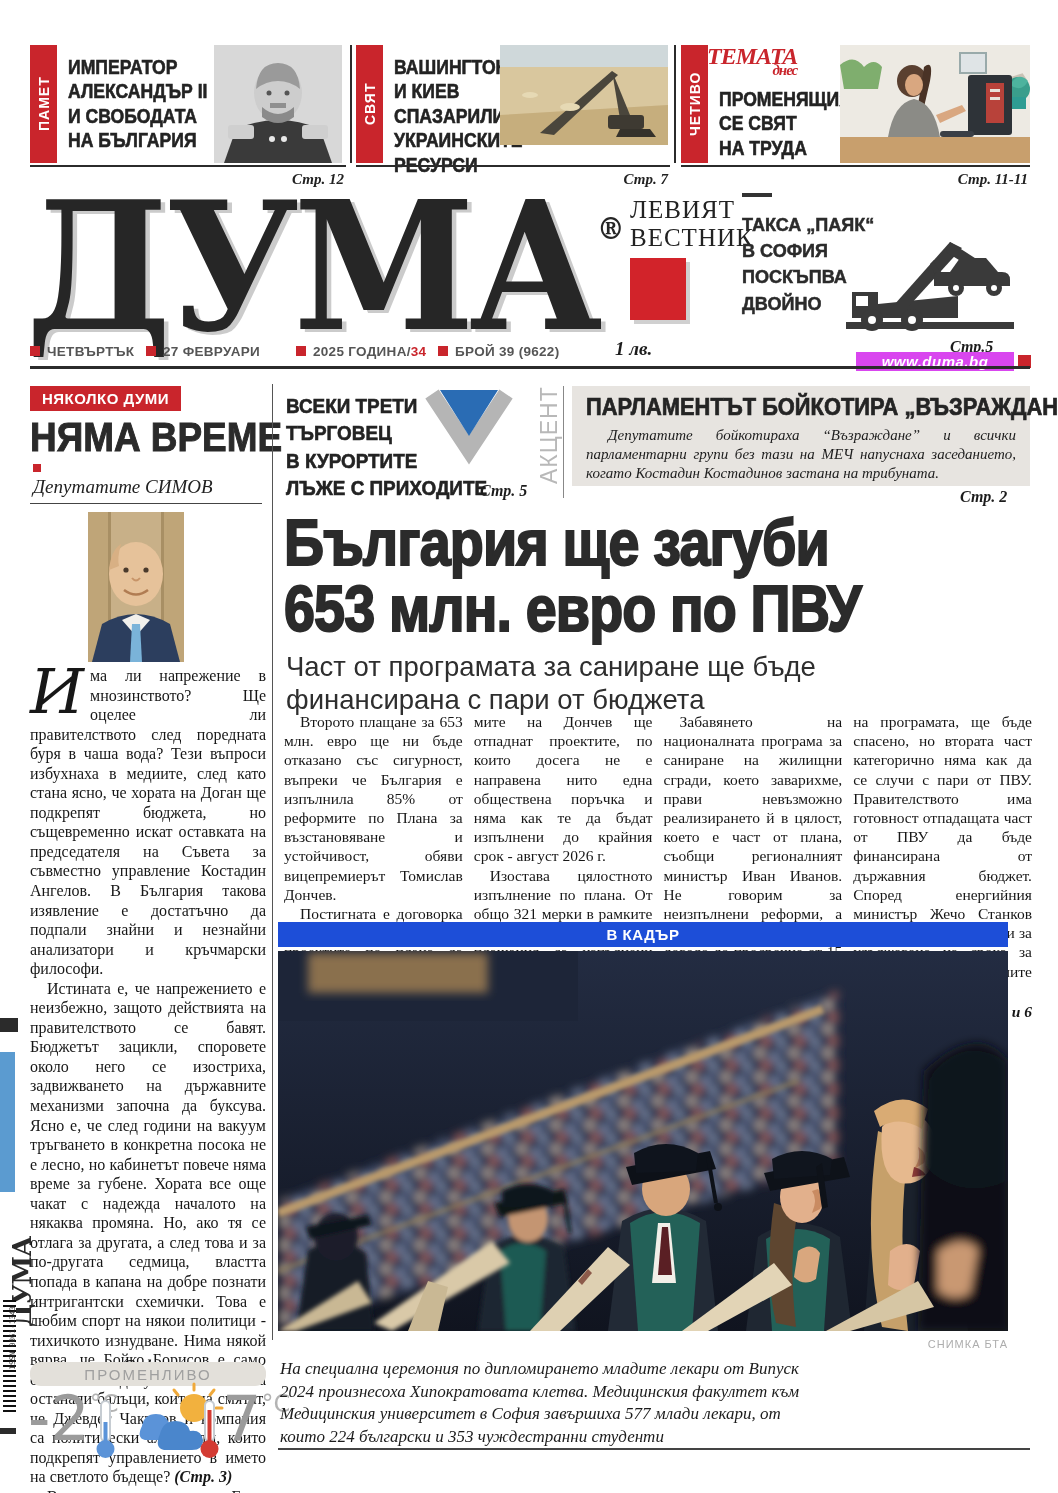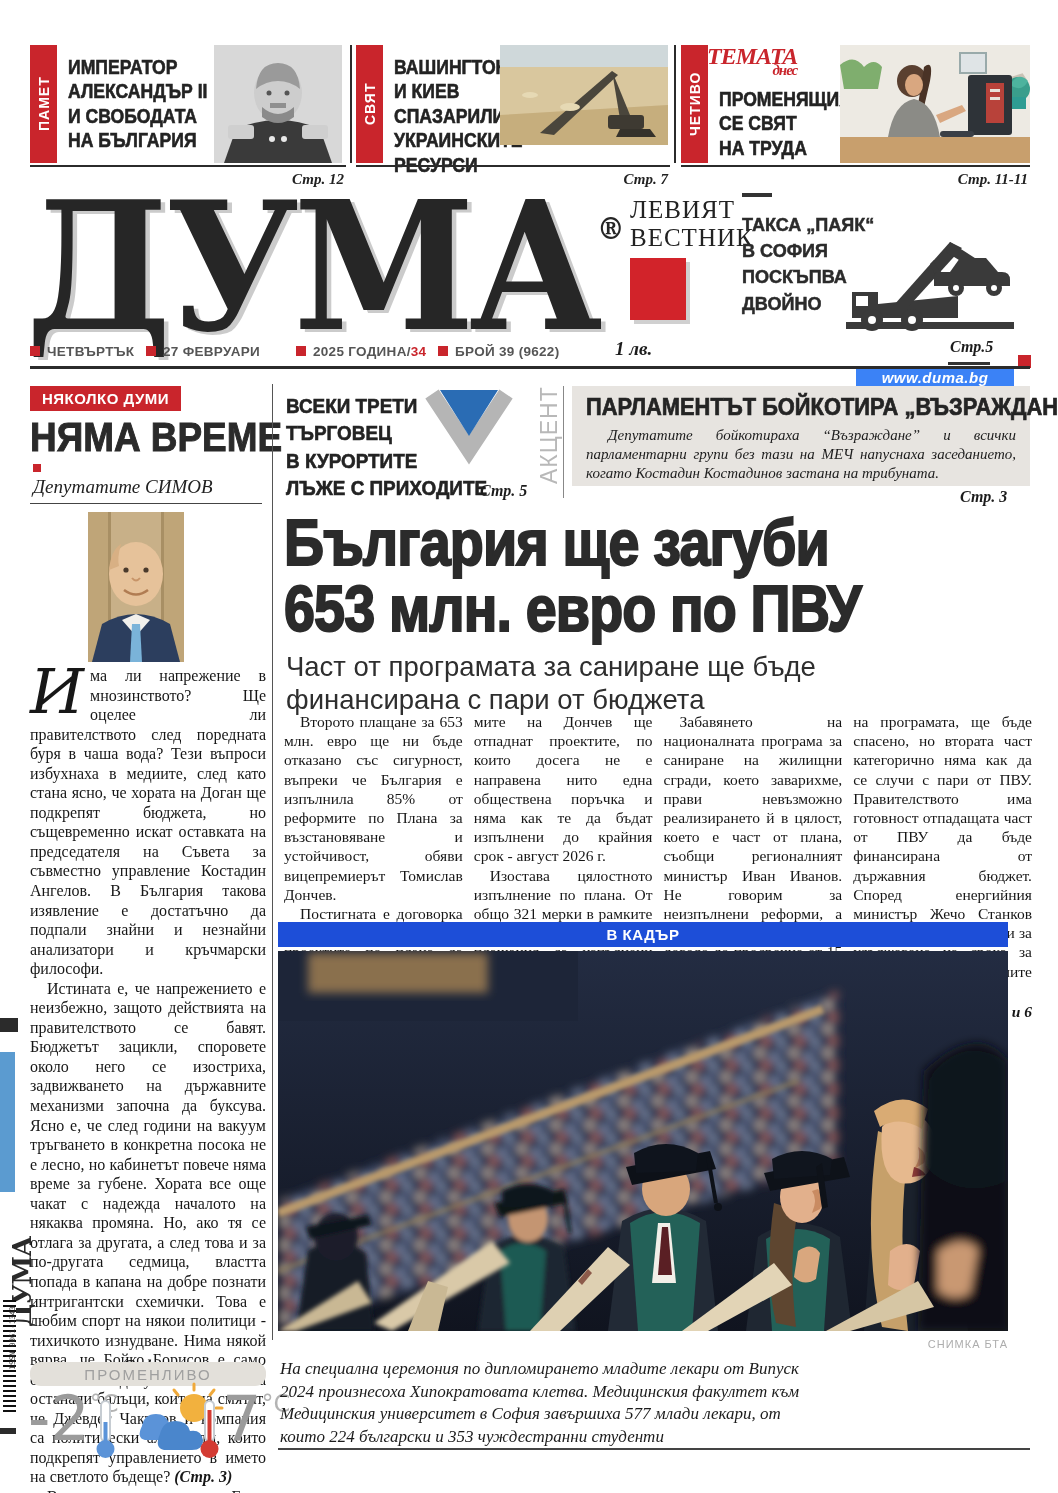--- a/index.html
+++ b/index.html
@@ -34,23 +34,23 @@
   .tagline{position:absolute;left:630px;top:196px;font-family:"Liberation Serif",serif;
            font-size:25px;line-height:1.12;letter-spacing:1px;color:#222;}
   .redsq{position:absolute;left:630px;top:258px;width:56px;height:62px;background:#d2232a;
          box-shadow:4px 4px 0 rgba(150,150,150,.45);}
   .promo-line{position:absolute;left:742px;top:193px;width:30px;border-top:4px solid #333;}
   .promo-title{position:absolute;left:742px;top:212px;font-weight:bold;font-size:19px;line-height:1.38;
                color:#2b2b2b;transform:scaleX(.95);transform-origin:left top;-webkit-text-stroke:.5px #2b2b2b;}
   .promo-page{position:absolute;left:950px;top:338px;font-family:"Liberation Serif",serif;
               font-style:italic;font-weight:bold;font-size:16px;}
   .promo-page-line{position:absolute;left:948px;top:362px;width:42px;border-top:3px solid #333;}
-  .site-box{position:absolute;left:856px;top:352px;width:158px;height:19px;background:#3b82f6;color:#fff;
+  .site-box{position:absolute;left:856px;top:352px;width:158px;height:19px;background:#d946ef;color:#fff;
             display:flex;align-items:center;justify-content:center;font-weight:bold;font-style:italic;
-            font-size:15px;letter-spacing:.5px;margin-top:16px;}
+            font-size:15px;letter-spacing:.5px;}
   .site-sq{position:absolute;left:1018px;top:355px;width:13px;height:13px;background:#c9252c;}
   .dateline{position:absolute;top:342px;height:14px;}
   .dl-sq{display:inline-block;width:10px;height:10px;background:#c9252c;margin-right:7px;}
   .dl-txt{font-size:13.5px;font-weight:bold;color:#555;letter-spacing:.3px;}
   .dl-red{color:#c9252c;}
   .price{position:absolute;left:615px;top:338px;font-family:"Liberation Serif",serif;
          font-style:italic;font-weight:bold;font-size:19px;}
   .rule-thick{position:absolute;left:30px;top:366px;width:1000px;border-top:3px solid #2b2b2b;}
 
   
@@ -339,21 +339,21 @@
     <path d="M30,2 L88,2 L59,48 Z" fill="#2a6cb4"></path>
   </svg>
   <div class="sec-page">Стр. 5</div>
 
   <div class="sec-div"></div>
   <div class="accent-label">АКЦЕНТ</div>
   <div class="accent-box">
     <div class="accent-title">ПАРЛАМЕНТЪТ БОЙКОТИРА „ВЪЗРАЖДАНЕ“</div>
     <div class="accent-sum">Депутатите бойкотираха “Възраждане” и всички парламентарни групи без тази на МЕЧ напуснаха заседанието, когато Костадин Костадинов застана на трибуната.</div>
   </div>
-  <div class="accent-page">Стр. 3</div>
+  <div class="accent-page">Стр. 2</div>
 
   <div class="headline" style="top:512px;">България ще загуби</div>
   <div class="headline" style="top:578px;">653 млн. евро по ПВУ</div>
   <div class="subhead">Част от програмата за саниране ще бъде финансирана с пари от бюджета</div>
 
   <div class="lead-cols">
     <div class="lead-col">
       <p>Второто плащане за 653 млн. евро ще ни бъде отказано със сигурност, въпреки че България е изпълнила 85% от реформите по Плана за възстановяване и устойчивост, обяви вицепремиерът Томислав Дончев.</p>
       <p>Постигната е договорка с Брюксел част от проектите по плана да отпаднат, за да не остават за сметка на бюджетния дефицит за 2026 г. По ду-</p>
     </div>

